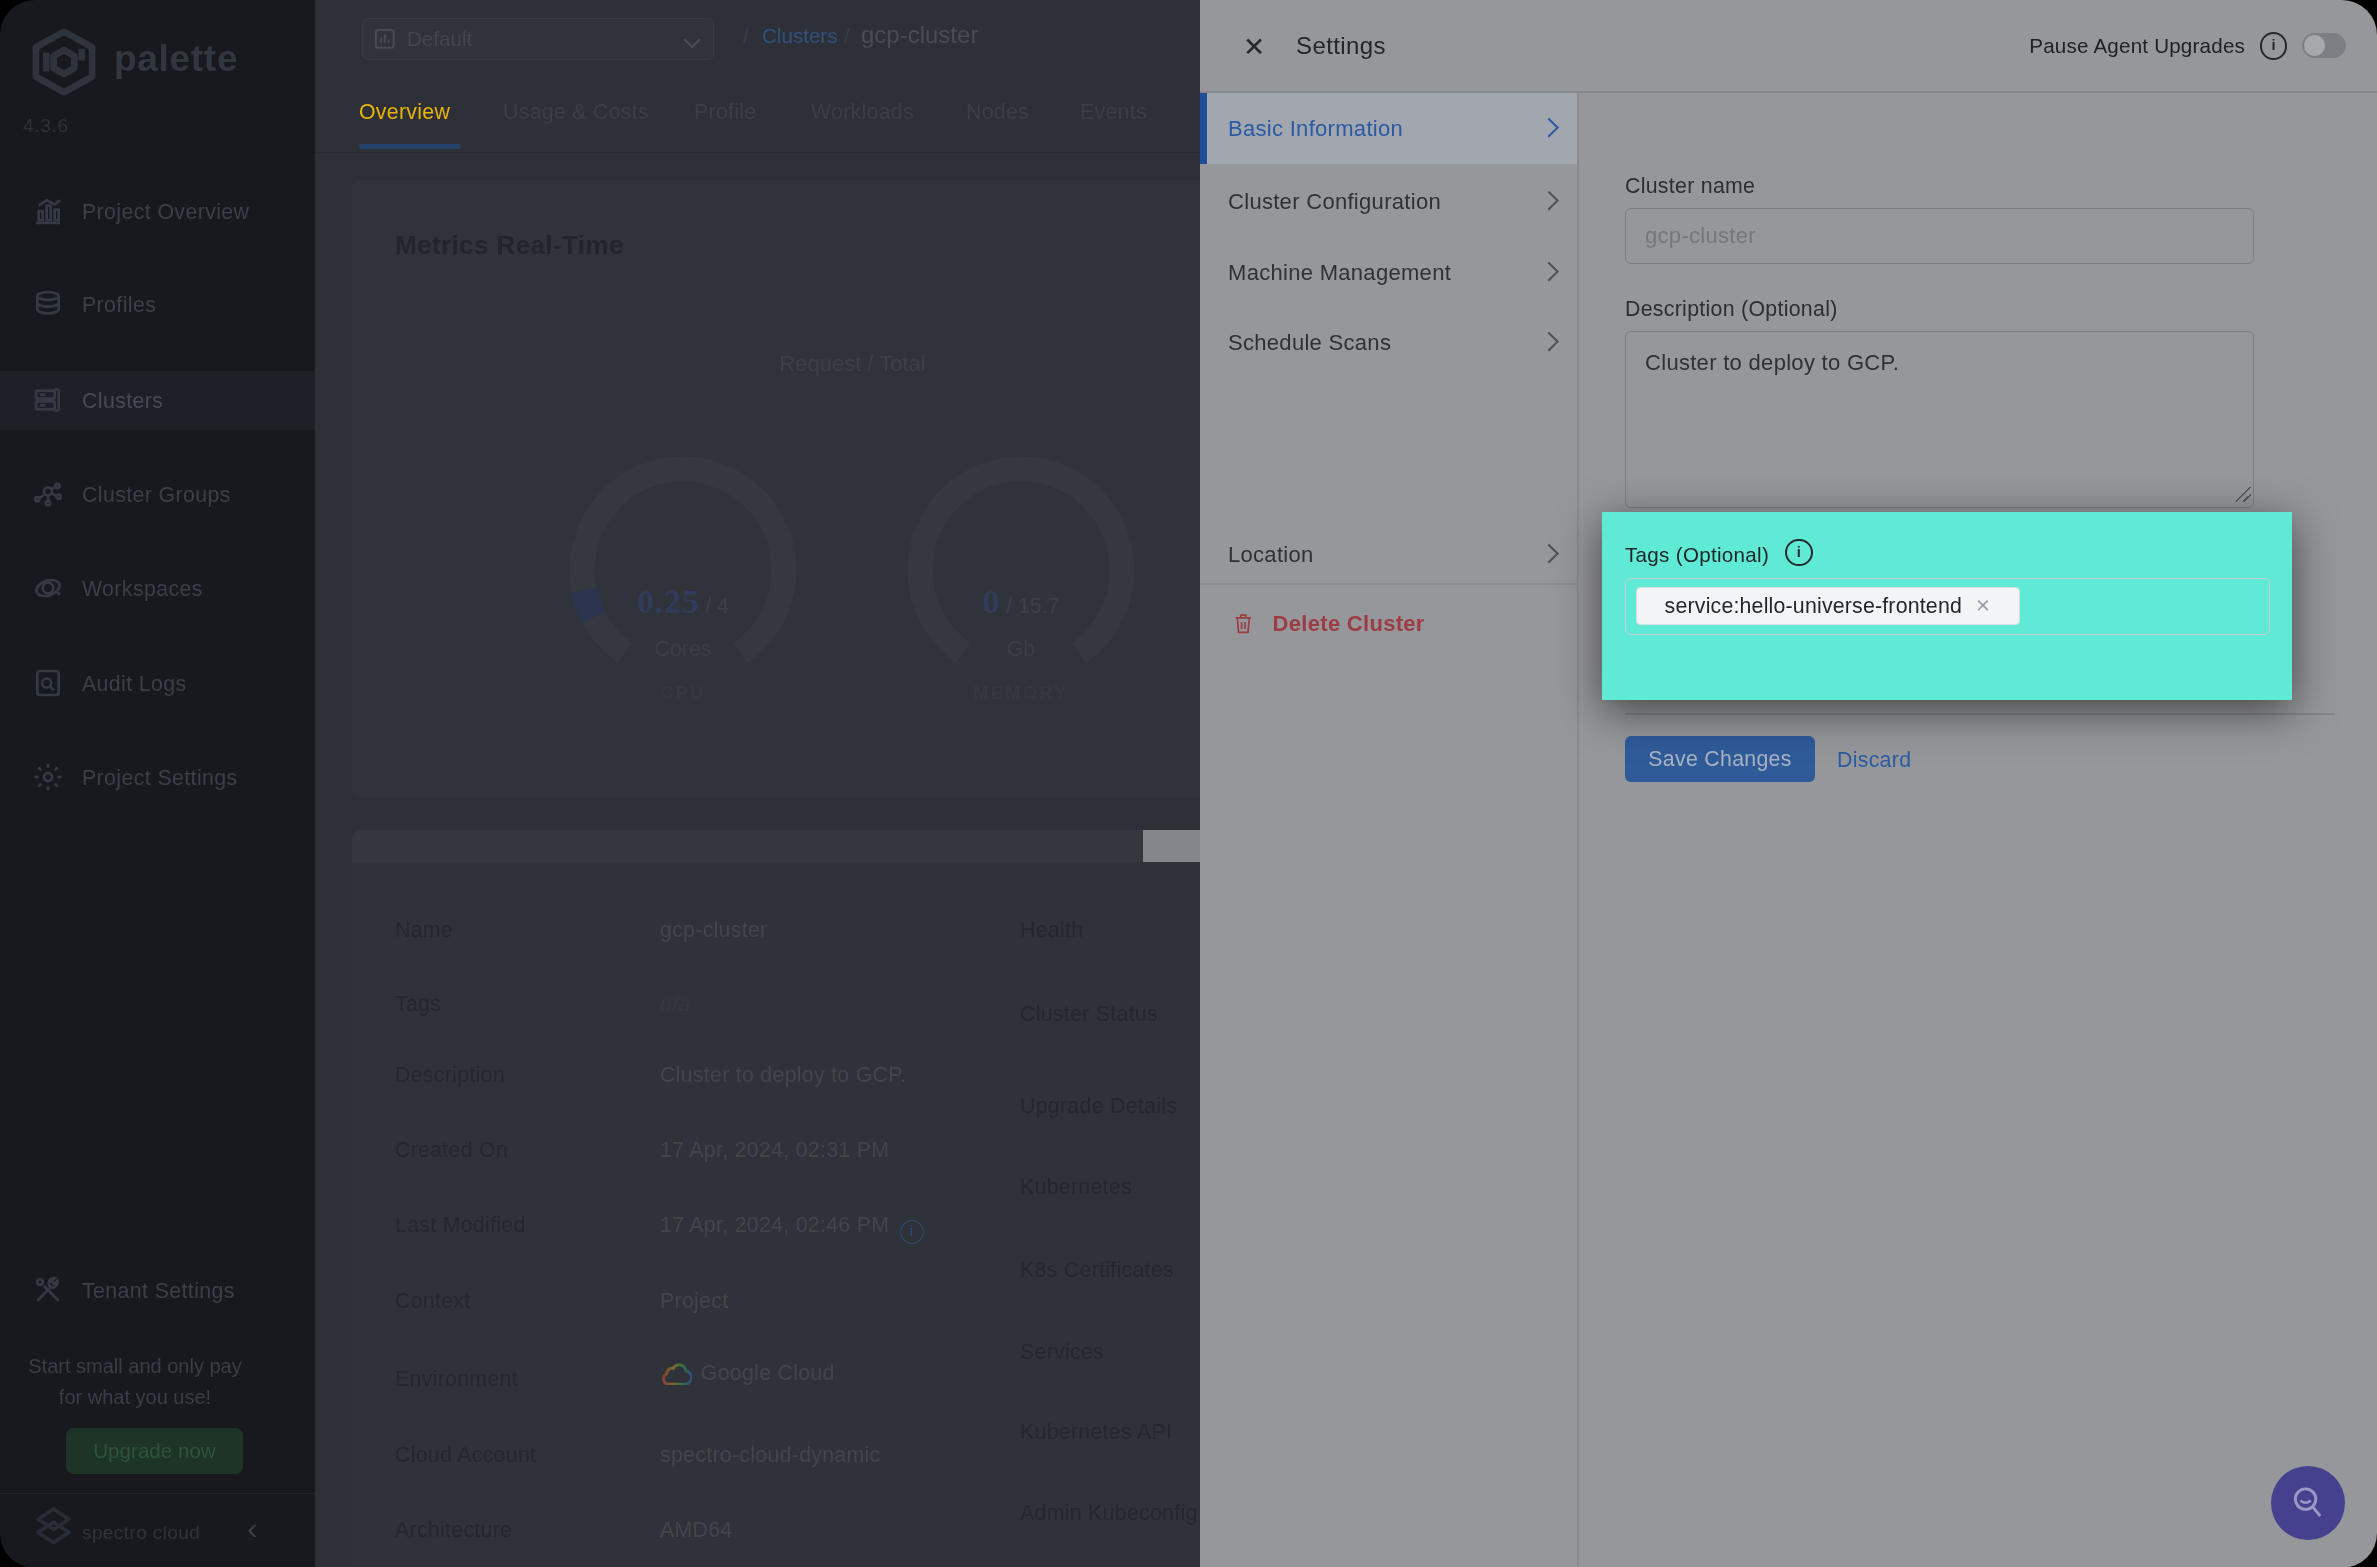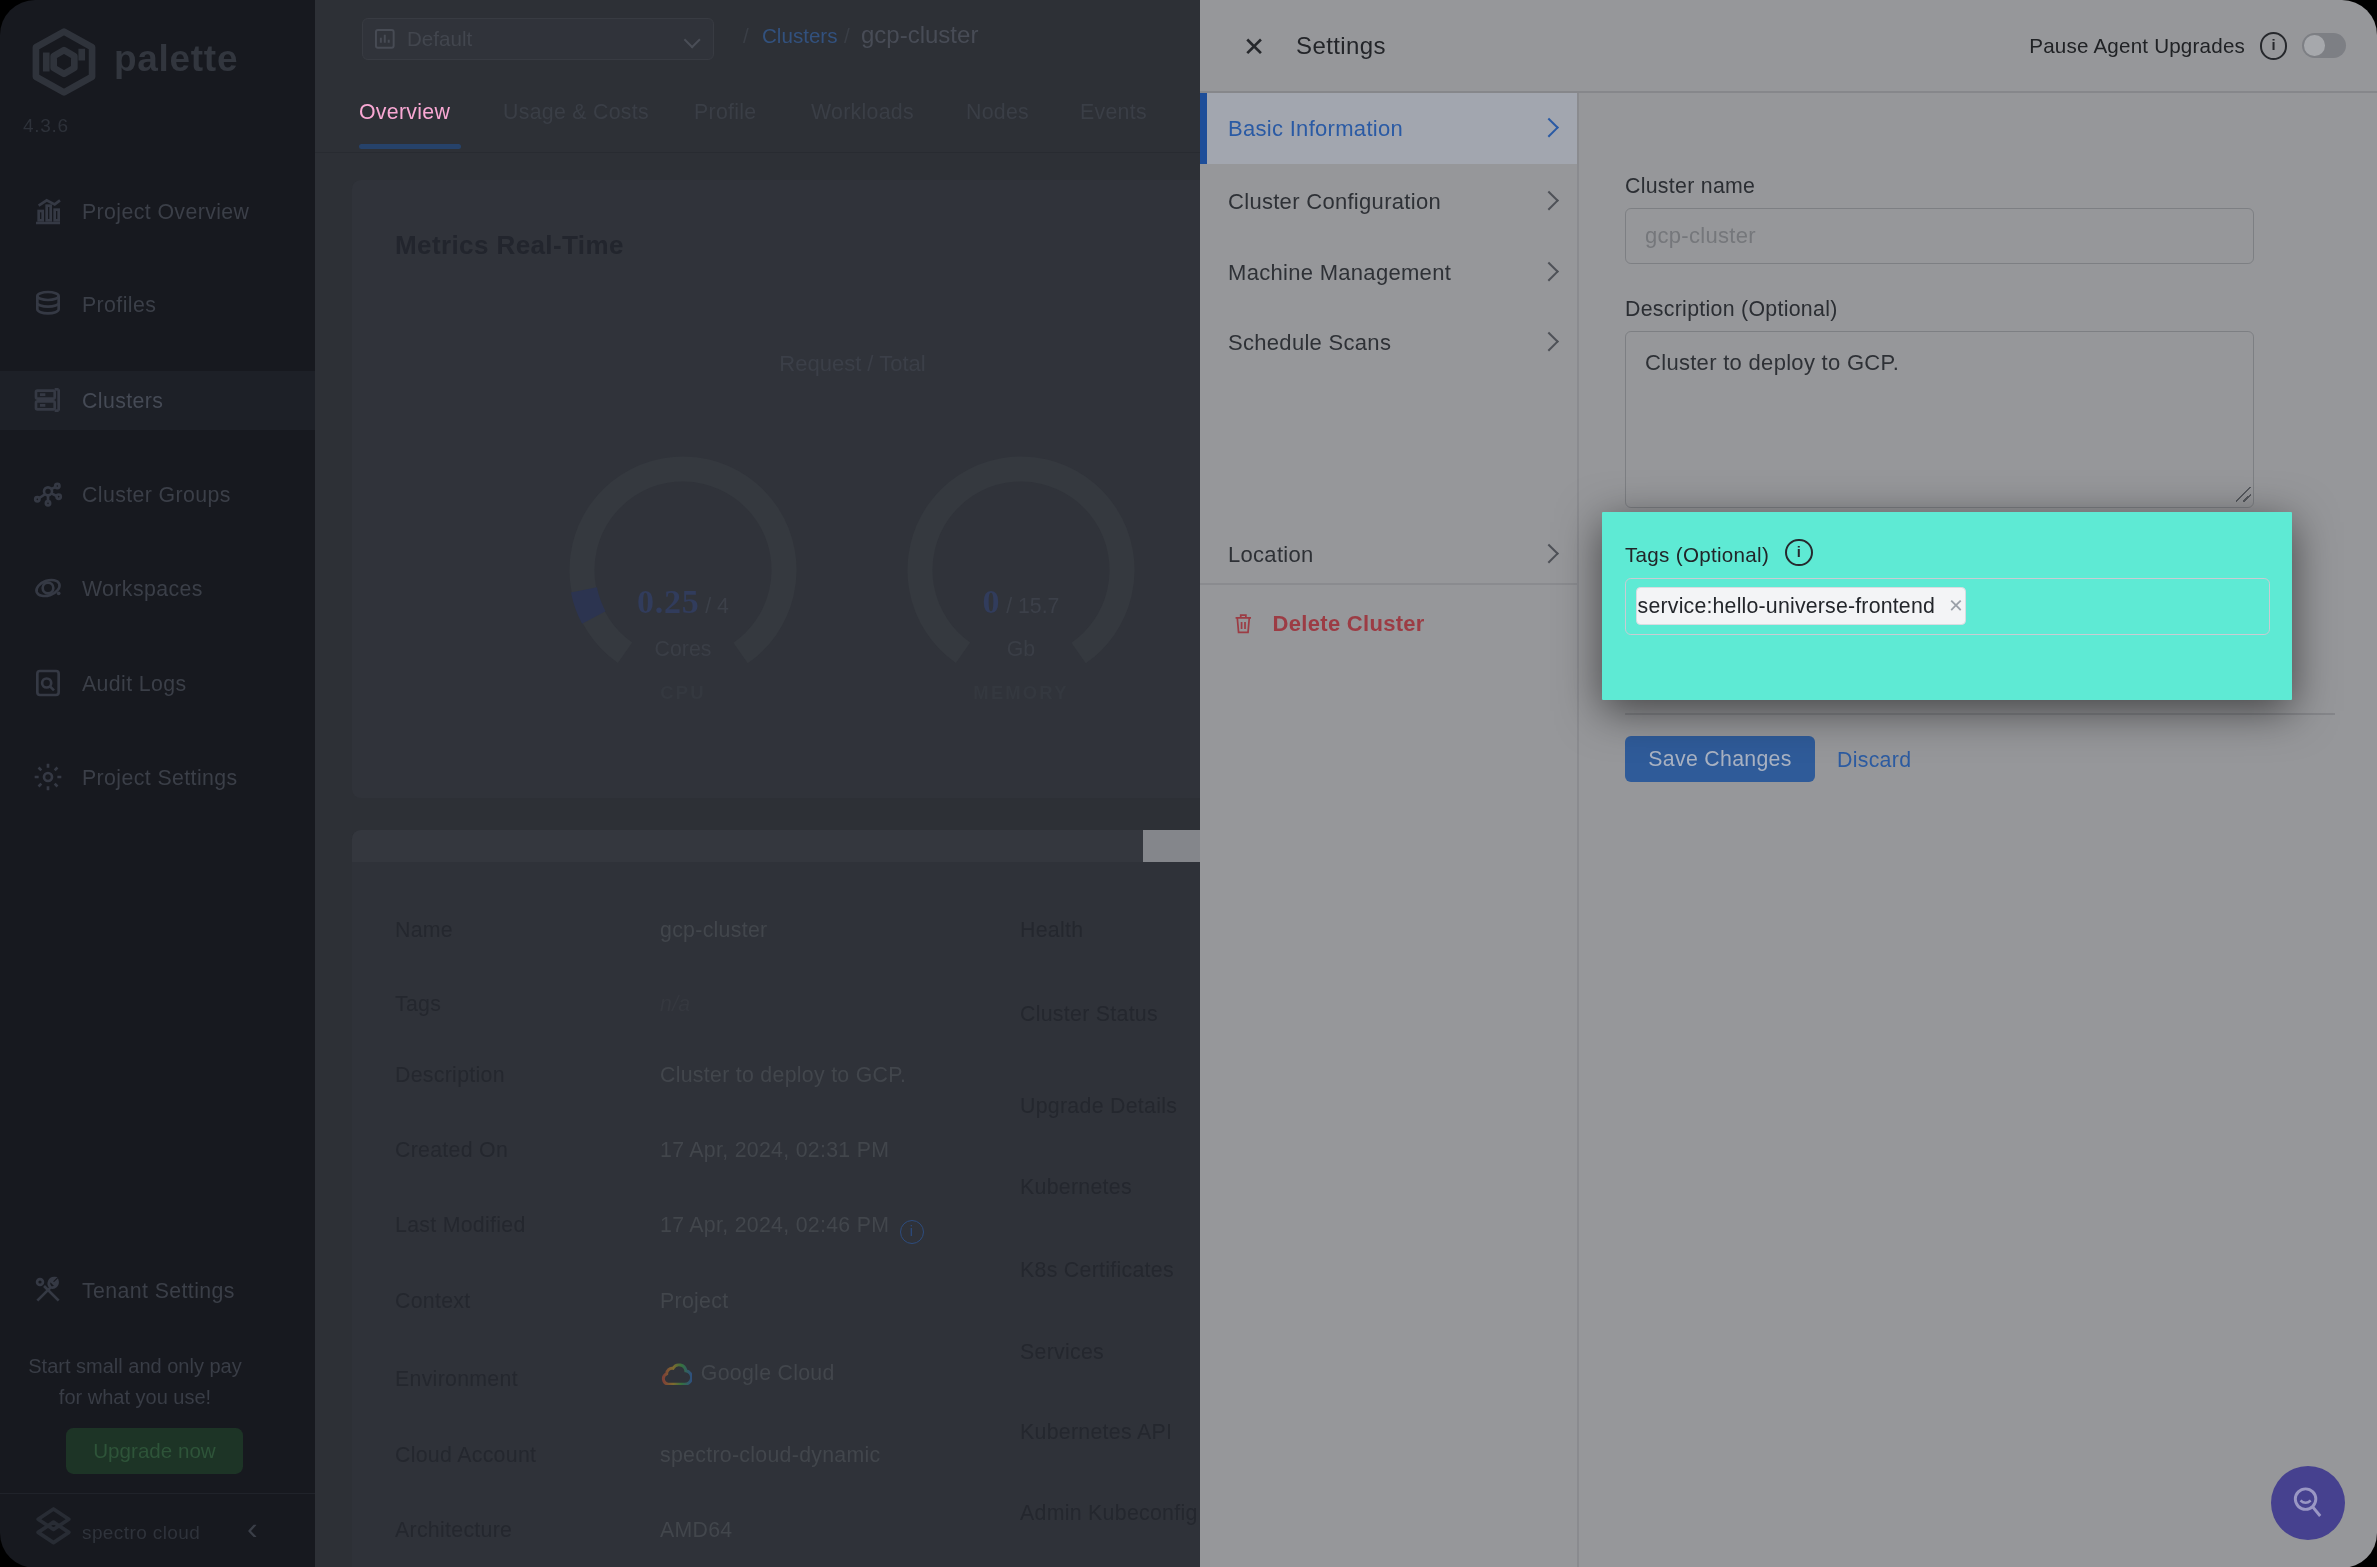--- a/index.html
+++ b/index.html
@@ -23,21 +23,21 @@
   
   .main{position:absolute;left:315px;top:0;width:885px;height:1568px;background:#2d3036;overflow:hidden;z-index:2;}
   .proj-select{position:absolute;left:47px;top:18.4px;width:350px;height:40px;border:1.5px solid #383b42;background:#30333a;border-radius:5.9px;cursor:pointer;}
   .proj-select .ico{position:absolute;left:10.3px;top:8px;width:23.6px;height:23.6px;color:#474b54;}
   .proj-select .lbl{position:absolute;left:44px;top:50%;transform:translateY(-50%);font-size:20.6px;color:#42464e;}
   .chev-down{position:absolute;right:14.7px;top:14.7px;width:10.3px;height:10.3px;border-right:2.2px solid #4a4e57;border-bottom:2.2px solid #4a4e57;transform:rotate(45deg);}
   .crumb{position:absolute;top:24px;font-size:20.6px;color:#3a3e46;}
   .crumb.link{color:#32517e;cursor:pointer;}
   .crumb.page{font-size:24px;font-weight:500;color:#484c56;top:21.3px;}
   .tab{position:absolute;top:100px;font-size:21.3px;color:#3a3e46;letter-spacing:0.3px;cursor:pointer;}
-  .tab.active{color:#f9a8d4;font-weight:500;}
+  .tab.active{color:#eab308;font-weight:500;}
   .tab-underline{position:absolute;left:44px;top:144px;width:102px;height:5.2px;border-radius:2.9px;background:#26426a;}
   .tabs-divider{position:absolute;left:0;top:152px;width:885px;height:0.7px;background:#282b31;}
   .metrics-card{position:absolute;left:37px;top:180px;width:1001px;height:618px;background:#30333a;border-radius:8.8px;}
   .metrics-title{position:absolute;left:43px;top:28px;font-size:26px;font-weight:600;color:#22252d;letter-spacing:0.4px;}
   .metrics-sub{position:absolute;left:0;top:171px;width:1001px;text-align:center;font-size:22px;color:#3b3f48;}
   .gauge{position:absolute;width:236px;height:309px;}
   .gauge .nums{position:absolute;left:0;top:131px;width:236px;text-align:center;color:#3c4049;font-size:21.3px;}
   .gauge .nums b{font-size:34px;font-weight:700;color:#313c5c;letter-spacing:0.7px;font-family:Liberation Serif, serif;}
   .gauge .unit{position:absolute;left:0;top:185px;width:236px;text-align:center;font-size:21.3px;color:#3a3e46;}
   .gauge .metric{position:absolute;left:0;top:230px;width:236px;text-align:center;font-size:18.4px;font-weight:700;letter-spacing:2.2px;color:#34383f;}
@@ -76,21 +76,21 @@
   .resize-grip{position:absolute;left:1036px;top:487px;width:14.7px;height:14.7px;background:
      linear-gradient(135deg,transparent 45%,#55585d 45%,#55585d 52%,transparent 52%,transparent 70%,#55585d 70%,#55585d 77%,transparent 77%);}
   .form-divider{position:absolute;left:425px;top:713px;width:710px;height:1.5px;background:#85868a;}
   .save-btn{position:absolute;left:425px;top:736px;width:190px;height:46px;background:#2f5b99;border-radius:6px;color:#a9b2c2;font-size:21.3px;display:flex;align-items:center;justify-content:center;cursor:pointer;letter-spacing:0.3px;}
   .discard{position:absolute;left:637px;top:748px;font-size:21.3px;font-weight:500;color:#2c5ba1;cursor:pointer;letter-spacing:0.3px;}
   
   .tags-pop{position:absolute;left:1602px;top:512px;width:690px;height:188px;background:#5eead4;border-radius:1px;box-shadow:0 10.3px 44px rgba(0,0,0,.55);z-index:9;}
   .tags-pop .tlabel{position:absolute;left:23px;top:31px;font-size:20.6px;font-weight:500;color:#222529;letter-spacing:0.3px;}
   .tags-pop .info-i{position:absolute;left:183px;top:26.5px;border-color:#26292e;color:#26292e;}
   .tag-input{position:absolute;left:23px;top:66px;width:645px;height:57px;border:1.5px solid #c9ccd2;border-radius:5.9px;box-sizing:border-box;cursor:text;}
-  .chip{position:absolute;left:9.6px;top:8px;height:38px;background:#f3f4f6;border:1.5px solid #d9dce1;border-radius:4.4px;display:flex;align-items:center;gap:13.2px;padding:0 1px;box-sizing:border-box;}
+  .chip{position:absolute;left:9.6px;top:8px;height:38px;background:#f3f4f6;border:1.5px solid #d9dce1;border-radius:4.4px;display:flex;align-items:center;gap:13.2px;padding:0 28px;box-sizing:border-box;}
   .chip .txt{font-size:21.3px;color:#23262b;letter-spacing:0.2px;}
   .chip .x{font-size:18.4px;color:#9aa0a8;cursor:pointer;}
   
   .chat-btn{position:absolute;left:2271px;top:1466px;width:74px;height:74px;border-radius:50%;background:#46418f;z-index:10;display:flex;align-items:center;justify-content:center;cursor:pointer;}
 </style>
 </head>
 <body>
 
 <div class="app">
 

